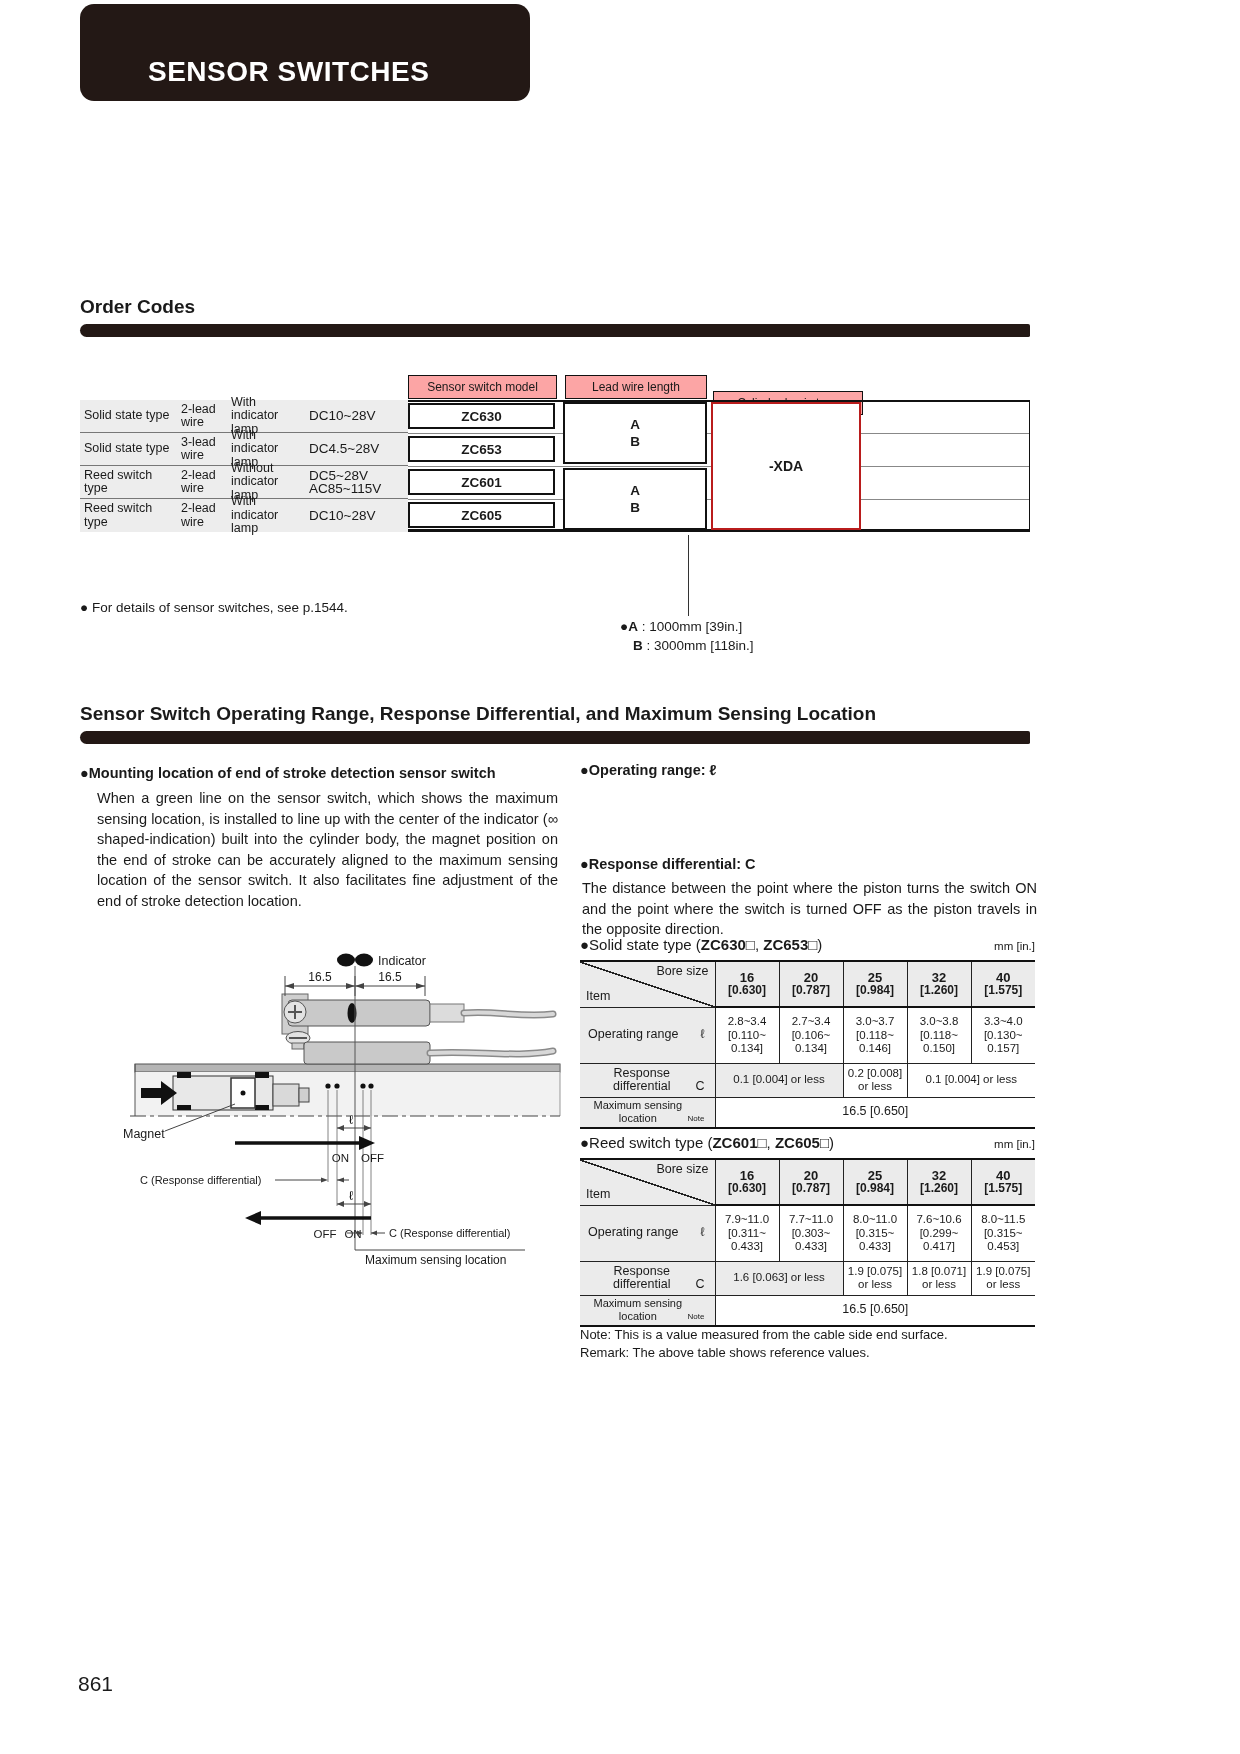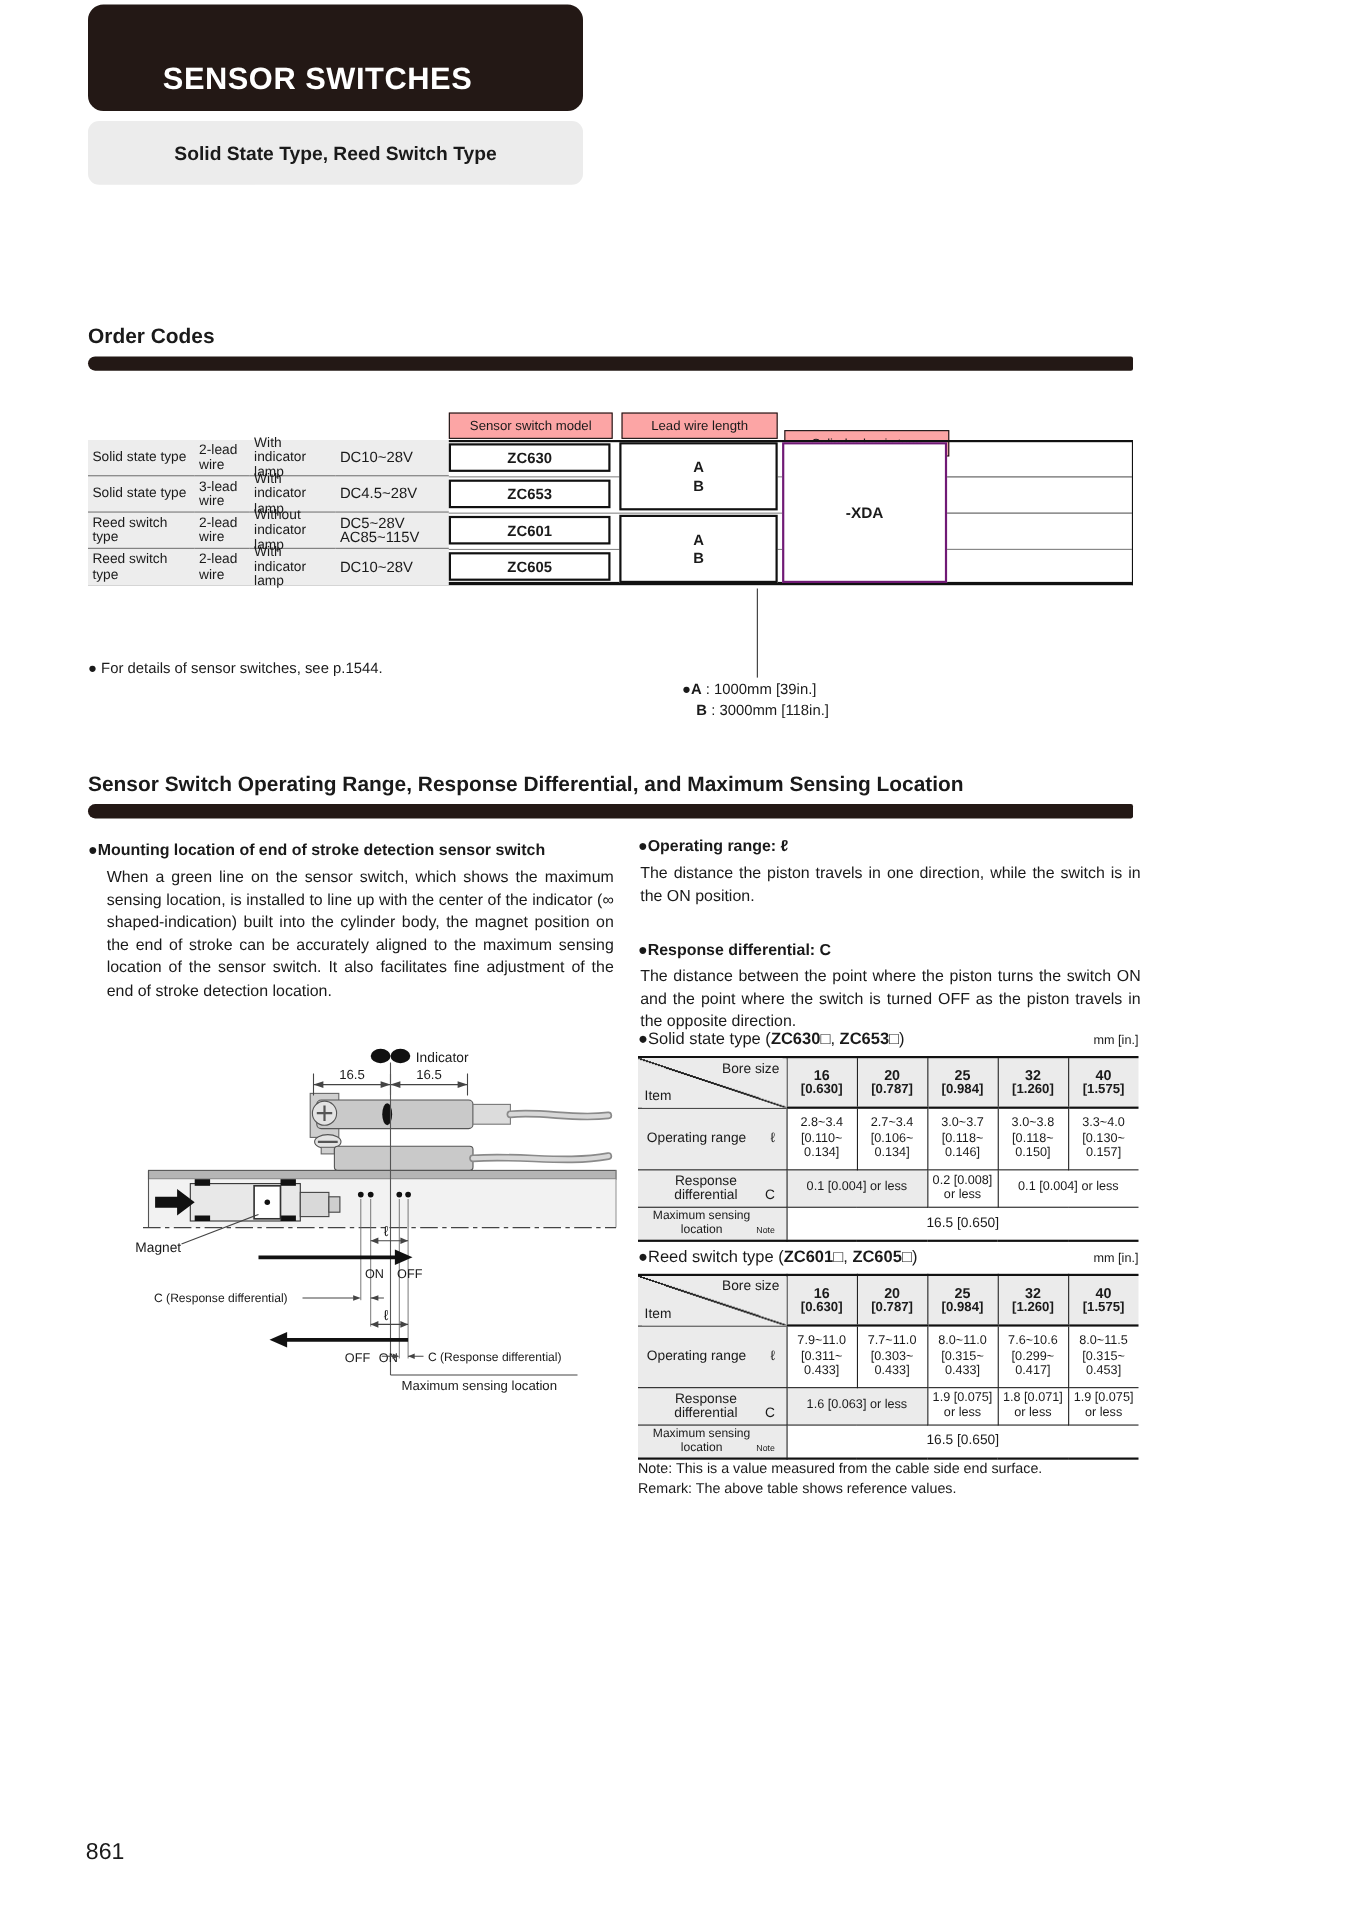--- a/index.html
+++ b/index.html
@@ -24,21 +24,21 @@
   .oc-rowline{position:absolute;left:0;width:950px;height:1px;background:#888;}
   .oc-grid{position:absolute;left:0;top:27px;width:328px;height:132px;background:#ededed;
            display:grid;grid-template-columns:97px 50px 78px 103px;grid-auto-rows:33px;}
   .oc-grid .c{display:flex;align-items:center;padding-left:4px;font-size:12.5px;line-height:13.5px;box-sizing:border-box;}
   .oc-modelbox{position:absolute;left:328px;width:147px;height:26px;border:2px solid #111;background:#fff;
                box-sizing:border-box;display:flex;align-items:center;justify-content:center;
                font-size:13.5px;font-weight:bold;}
   .oc-leadbox{position:absolute;left:483px;width:144px;height:62px;border:2px solid #111;background:#fff;
               box-sizing:border-box;display:flex;flex-direction:column;align-items:center;justify-content:center;
               gap:2px;font-size:13.5px;font-weight:bold;line-height:15px;}
-  .oc-cylbox{position:absolute;left:631px;top:29px;width:150px;height:128px;border:2px solid #701a75;background:#fff;
+  .oc-cylbox{position:absolute;left:631px;top:29px;width:150px;height:128px;border:2px solid #b91c1c;background:#fff;
              box-sizing:border-box;display:flex;align-items:center;justify-content:center;font-size:14px;font-weight:bold;}
   .oc-right{position:absolute;left:781px;top:27px;width:169px;height:132px;border-right:1.5px solid #111;box-sizing:border-box;}
   .oc-right i{position:absolute;left:0;width:100%;height:1px;background:#888;display:block;}
   .footnote{font-size:13.5px;}
   .legend{font-size:13.5px;line-height:19px;}
   .legend .ind{padding-left:13px;}
   
   .lead-h{font-size:14.5px;font-weight:bold;}
   .body-t{font-size:14.5px;line-height:20.5px;text-align:justify;}
   
@@ -68,23 +68,20 @@
   .vline{width:1px;background:#333;}
   svg text{font-family:"Liberation Sans",sans-serif;fill:#1a1a1a;}
 </style>
 </head>
 <body>
 
 <div class="page">
 
   <div class="abs banner"></div>
   <div class="abs banner-title">SENSOR SWITCHES</div>
-  <div class="abs banner-sub">
-    <span>Solid State Type, Reed Switch Type</span>
-  </div>
 
   <div class="abs h2" style="left:80px;top:296px;">Order Codes</div>
   <div class="abs bar" style="top:324px;"></div>
 
   <div class="abs oc">
     <div class="oc-headbox" style="left:328px;top:2px;width:147px;">Sensor switch model</div>
     <div class="oc-headbox" style="left:485px;top:2px;width:140px;">Lead wire length</div>
     <div class="oc-headbox" style="left:633px;top:18px;width:148px;">Cylinder basic type</div>
 
     <div class="oc-frame"></div>
@@ -249,21 +246,20 @@
     <polygon points="278,295 272,292.5 272,297.5" fill="#444"></polygon>
     <line x1="286" y1="295" x2="300" y2="295" stroke="#444"></line>
     <polygon points="286,295 292,292.5 292,297.5" fill="#444"></polygon>
     <text x="304" y="299" font-size="11">C (Response differential)</text>
 
     <line x1="270" y1="312" x2="440" y2="312" stroke="#444"></line>
     <text x="280" y="326" font-size="12">Maximum sensing location</text>
   </svg>
 
   <div class="abs lead-h" style="left:580px;top:762px;text-align:right;">●Operating range: ℓ</div>
-  <div class="abs body-t" style="left:582px;top:784px;width:455px;">The distance the piston travels in one direction, while the switch is in the ON position.</div>
   <div class="abs lead-h" style="left:580px;top:856px;">●Response differential: C</div>
   <div class="abs body-t" style="left:582px;top:878px;width:455px;">The distance between the point where the piston turns the switch ON and the point where the switch is turned OFF as the piston travels in the opposite direction.</div>
 
   <div class="cap" style="left:580px;top:936px;">
     <span>●Solid state type (</span><span class="b">ZC630</span><span>□, </span><span class="b">ZC653</span><span>□)</span>
     <span class="units">mm [in.]</span>
   </div>
 
   <table class="dt abs" style="left:580px;top:960px;">
     <colgroup>

